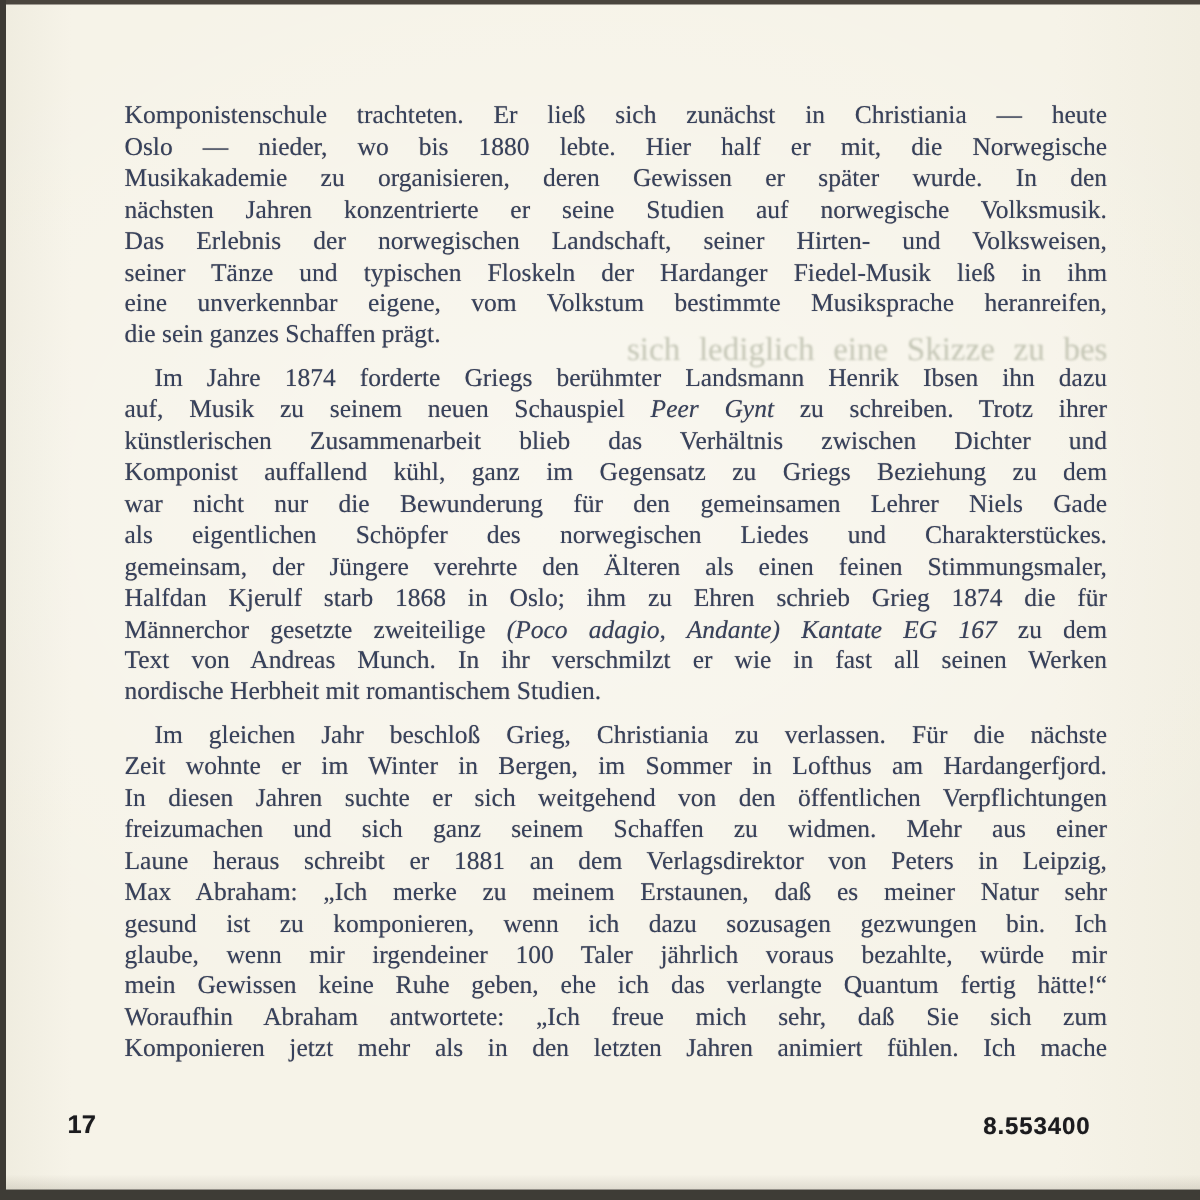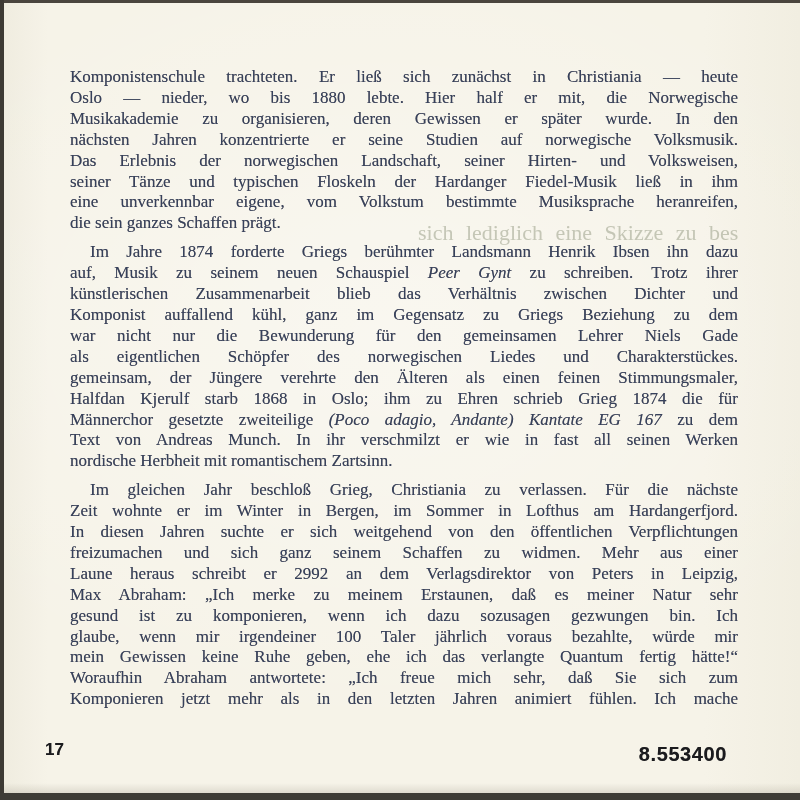--- a/index.html
+++ b/index.html
@@ -27,21 +27,21 @@
   #text-block {
     position: absolute;
     top: 67px; left: 70px; width: 668px;
     color: #36415c;
     font-size: 17px;
     line-height: 20.9px;
     text-shadow: 0 0 0.6px rgba(74,58,52,0.55);
   }
   .para { margin-bottom: 8px; }
   .para:last-child { margin-bottom: 0; }
-  .line { text-align: justify; text-align-last: justify; white-space: normal; }
+  .line { text-align: justify; text-align-last: justify; white-space: normal; margin-left: 13px; }
   .line.short { text-align-last: left; }
   .para.indent .line:first-child { text-indent: 20px; }
   .line em { font-style: italic; }
 
   
   #ghost-text {
     position: absolute;
     top: 220px; left: 418px; width: 350px;
     font-size: 22px;
     color: rgba(145, 152, 128, 0.5);
@@ -57,21 +57,21 @@
     top: 740px; left: 45px; right: 73px;
     display: flex;
     justify-content: space-between;
     align-items: flex-start;
     font-family: "Liberation Sans", sans-serif;
     font-weight: bold;
     color: #1b1b1e;
     text-shadow: 0 0 0.5px rgba(27,27,30,0.6);
   }
   #page-number { font-size: 17px; }
-  #catalog-number { font-size: 20px; letter-spacing: 0.6px; padding-top: 3px; }
+  #catalog-number { font-size: 16px; letter-spacing: 0.6px; padding-top: 3px; }
 </style>
 </head>
 <body>
 
 <div id="page">
   <div id="ghost-text">sich lediglich eine Skizze zu bes</div>
 
   <div id="text-block">
       <div class="para">
         <div class="line"><span>Komponistenschule trachteten. Er ließ sich zunächst in Christiania — heute</span></div>
@@ -87,28 +87,28 @@
         <div class="line"><span>Im Jahre 1874 forderte Griegs berühmter Landsmann Henrik Ibsen ihn dazu</span></div>
         <div class="line"><span>auf, Musik zu seinem neuen Schauspiel </span><em>Peer Gynt</em><span> zu schreiben. Trotz ihrer</span></div>
         <div class="line"><span>künstlerischen Zusammenarbeit blieb das Verhältnis zwischen Dichter und</span></div>
         <div class="line"><span>Komponist auffallend kühl, ganz im Gegensatz zu Griegs Beziehung zu dem</span></div>
         <div class="line"><span>war nicht nur die Bewunderung für den gemeinsamen Lehrer Niels Gade</span></div>
         <div class="line"><span>als eigentlichen Schöpfer des norwegischen Liedes und Charakterstückes.</span></div>
         <div class="line"><span>gemeinsam, der Jüngere verehrte den Älteren als einen feinen Stimmungsmaler,</span></div>
         <div class="line"><span>Halfdan Kjerulf starb 1868 in Oslo; ihm zu Ehren schrieb Grieg 1874 die für</span></div>
         <div class="line"><span>Männerchor gesetzte zweiteilige </span><em>(Poco adagio, Andante) Kantate EG 167</em><span> zu dem</span></div>
         <div class="line"><span>Text von Andreas Munch. In ihr verschmilzt er wie in fast all seinen Werken</span></div>
-        <div class="line short"><span>nordische Herbheit mit romantischem Zartsinn.</span></div>
+        <div class="line short"><span>nordische Herbheit mit romantischem Studien.</span></div>
       </div>
       <div class="para indent">
         <div class="line"><span>Im gleichen Jahr beschloß Grieg, Christiania zu verlassen. Für die nächste</span></div>
         <div class="line"><span>Zeit wohnte er im Winter in Bergen, im Sommer in Lofthus am Hardangerfjord.</span></div>
         <div class="line"><span>In diesen Jahren suchte er sich weitgehend von den öffentlichen Verpflichtungen</span></div>
         <div class="line"><span>freizumachen und sich ganz seinem Schaffen zu widmen. Mehr aus einer</span></div>
-        <div class="line"><span>Laune heraus schreibt er 2992 an dem Verlagsdirektor von Peters in Leipzig,</span></div>
+        <div class="line"><span>Laune heraus schreibt er 1881 an dem Verlagsdirektor von Peters in Leipzig,</span></div>
         <div class="line"><span>Max Abraham: „Ich merke zu meinem Erstaunen, daß es meiner Natur sehr</span></div>
         <div class="line"><span>gesund ist zu komponieren, wenn ich dazu sozusagen gezwungen bin. Ich</span></div>
         <div class="line"><span>glaube, wenn mir irgendeiner 100 Taler jährlich voraus bezahlte, würde mir</span></div>
         <div class="line"><span>mein Gewissen keine Ruhe geben, ehe ich das verlangte Quantum fertig hätte!“</span></div>
         <div class="line"><span>Woraufhin Abraham antwortete: „Ich freue mich sehr, daß Sie sich zum</span></div>
         <div class="line"><span>Komponieren jetzt mehr als in den letzten Jahren animiert fühlen. Ich mache</span></div>
       </div>
     </div>
 
   <div id="footer">

